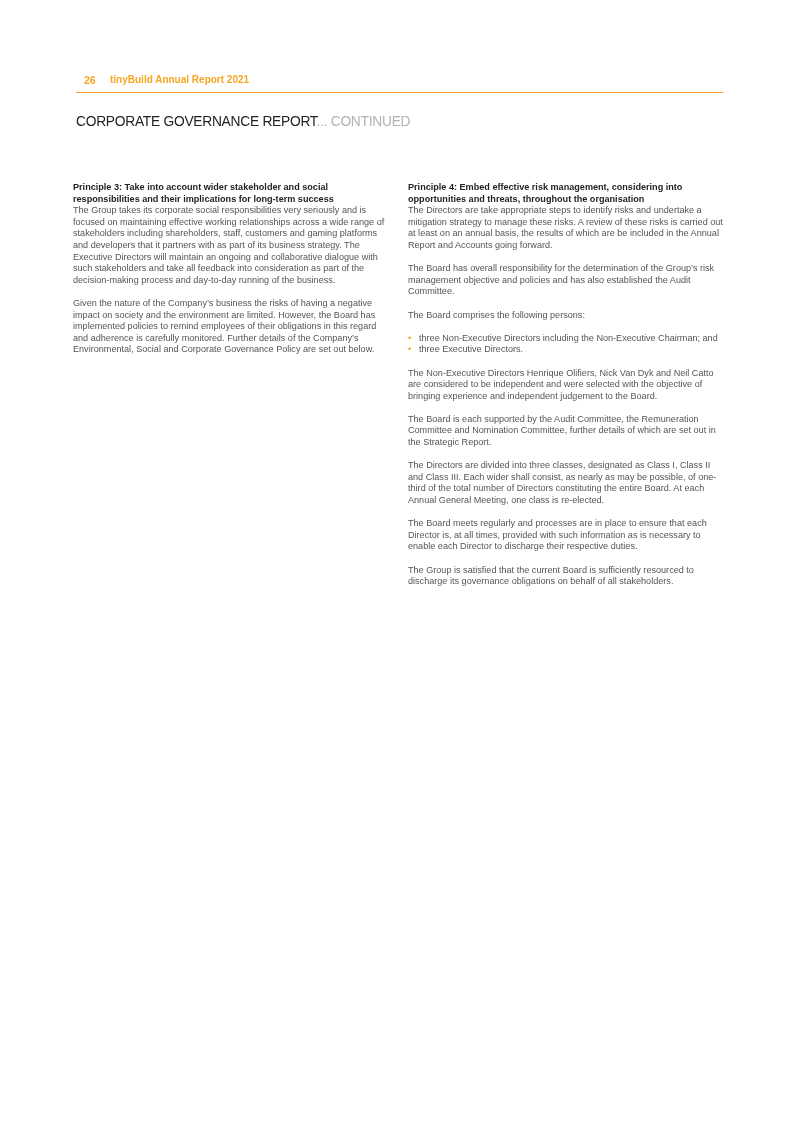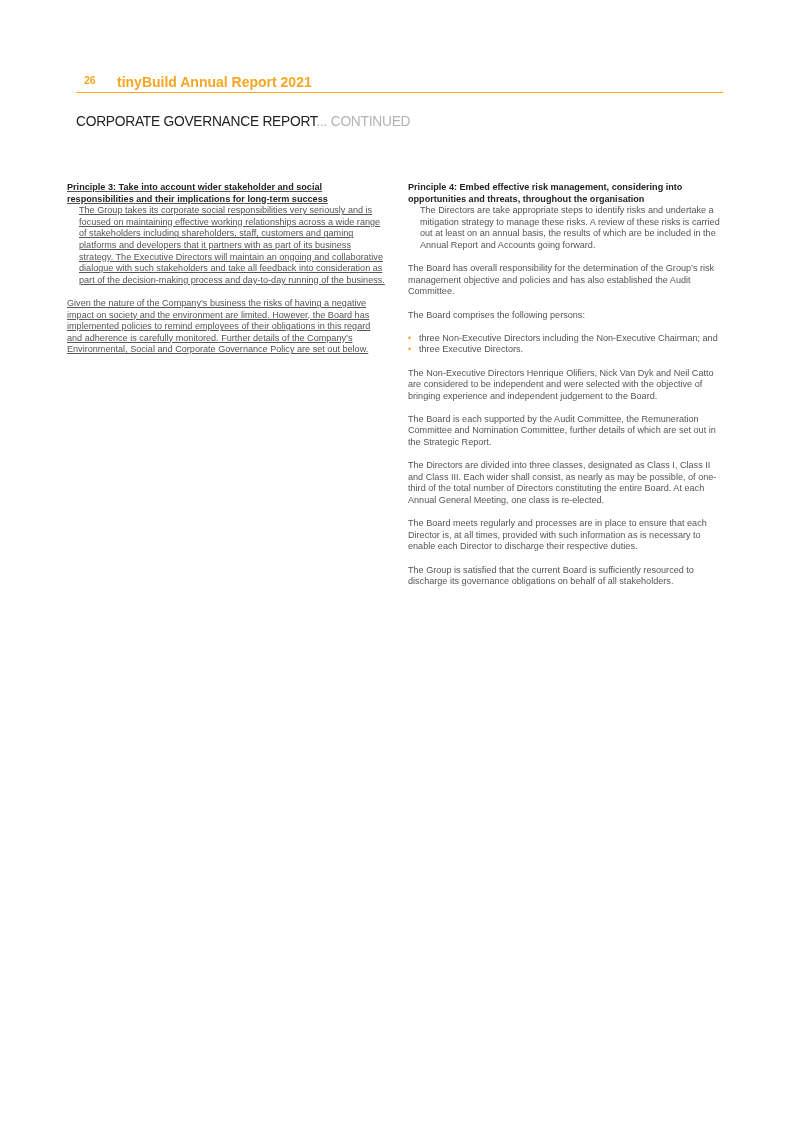--- a/index.html
+++ b/index.html
@@ -1,27 +1,27 @@
 <!DOCTYPE html>
 <html><head>
   <meta charset="utf-8">
   <style>
     html, body { margin: 0; padding: 0; background: #ffffff; }
     body { width: 800px; height: 1131px; position: relative; overflow: hidden; font-family: "Liberation Sans", sans-serif; }
     .header { position: absolute; left: 76px; top: 74px; width: 647px; height: 18px; border-bottom: 1.5px solid #f6a623; }
     .page-num { position: absolute; left: 8px; top: 0; font-size: 10.5px; font-weight: bold; color: #f6a623; }
-    .report-title { position: absolute; left: 41px; top: 0; font-size: 14px; font-weight: bold; color: #f6a623; }
+    .report-title { position: absolute; left: 34px; top: 0; font-size: 10px; font-weight: bold; color: #f6a623; }
     .section-title { position: absolute; left: 76px; top: 112px; font-family: "Liberation Sans", sans-serif; font-size: 15px; color: #222; letter-spacing: -0.3px; transform: scaleX(0.92); transform-origin: left top; white-space: nowrap; }
     .section-title .cont { color: #b3b3b3; }
     .col { position: absolute; top: 182px; width: 318px; font-size: 9.1px; line-height: 11.6px; color: #555; }
-    .col.left { left: 67px; text-decoration: underline; }
+    .col.left { left: 73px; }
     .col.right { left: 408px; width: 316px; }
     .ph { font-weight: bold; color: #222; margin: 0; }
     p { margin: 0 0 11.6px 0; }
-    .ph + p { margin-top: 0; margin-left: 12px; }
+    .ph + p { margin-top: 0; }
     ul { list-style: none; margin: 0 0 11.6px 0; padding: 0; }
     li { position: relative; padding-left: 11px; }
     li .bullet { position: absolute; left: 0; top: 0; color: #f6a623; }
   </style>
 </head>
 <body>
 
 <div class="header">
   <span class="page-num">26</span>
   <span class="report-title">tinyBuild Annual Report 2021</span>

